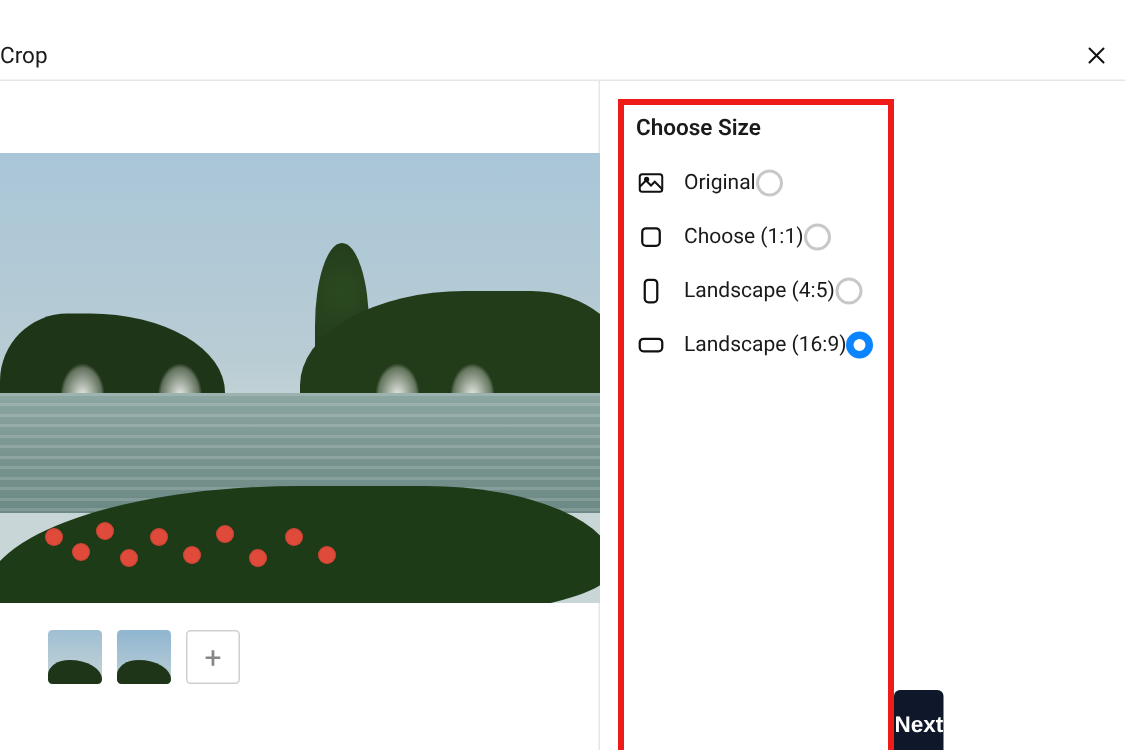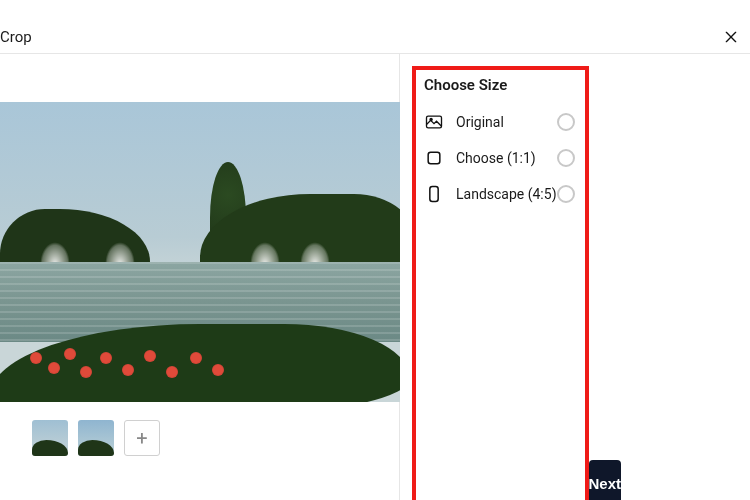--- a/index.html
+++ b/index.html
@@ -57,21 +57,21 @@
   .thumb .mini-land{position:absolute;left:0;right:0;bottom:0;height:45%;background:#1f3518;border-radius:40% 60% 0 0/60% 80% 0 0;}
   .thumb2 .mini-sky{background:linear-gradient(180deg,#8fb5d0,#bcd1d6);} 
   .add-thumb { width:36px; height:36px; border:1px solid #d0d0d0; border-radius:3px; display:flex; align-items:center; justify-content:center; color:#888; font-size:20px; cursor:pointer; background:#fff;}
 
   .right { flex:1; display:flex; flex-direction:row; padding: 12px 12px 14px 12px; }
 
   .hl-box { border: 4px solid #ef1b18; padding: 6px 8px 8px 8px; }
 
   .section-title { font-size: 15px; font-weight: 600; margin-bottom: 10px; }
 
-  .opt { display:flex; align-items:center; justify-content:space-between; padding:8px 2px 8px 0; cursor:pointer; }
+  .opt { display:flex; align-items:center; justify-content:flex-start; padding:8px 2px 8px 0; cursor:pointer; }
   .opt-left { display:flex; align-items:center; gap:12px; }
   .opt-icon { width:20px; height:20px; display:flex; align-items:center; justify-content:center; }
   .opt-icon svg{width:20px;height:20px;}
   .opt-label { font-size:14px; color:#1a1a1a; }
 
   .radio { width:18px; height:18px; border-radius:50%; border:2px solid #c8c8c8; background:#fff; position:relative; }
   .radio.selected { border-color:#0a84ff; border-width:5px; }
 
   .next-btn { margin-top:auto; height:46px; background:#0f172a; color:#fff; border:none; border-radius:4px; font-size:15px; font-weight:600; cursor:pointer; }
 </style>
@@ -165,18 +165,29 @@
           <span class="opt-icon">
             <svg viewBox="0 0 24 24" fill="none" stroke="#111" stroke-width="1.8">
                 <rect x="7" y="3" width="10" height="18" rx="3"></rect>
               </svg>
           </span>
           <span class="opt-label">Landscape (4:5)</span>
         </div>
         <span class="radio"></span>
       </div>
 
+      <div class="opt">
+        <div class="opt-left">
+          <span class="opt-icon">
+            <svg viewBox="0 0 24 24" fill="none" stroke="#111" stroke-width="1.8">
+                <rect x="3" y="7" width="18" height="10" rx="3"></rect>
+              </svg>
+          </span>
+          <span class="opt-label">Landscape (16:9)</span>
+        </div>
+        <span class="radio selected"></span>
+      </div>
     </div>
 
     <button class="next-btn">Next</button>
   </div>
 
 </div>
 
 </body></html>

